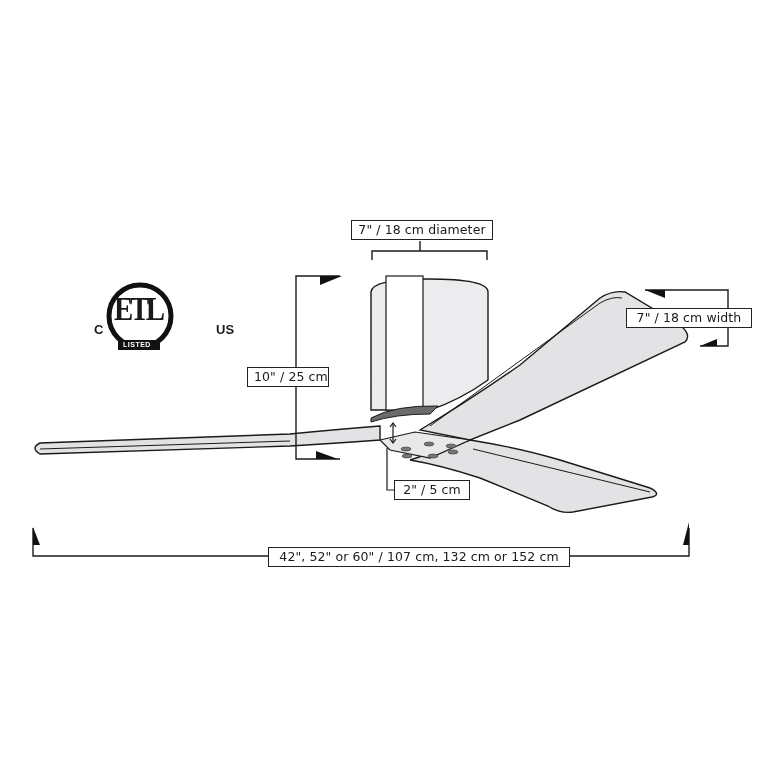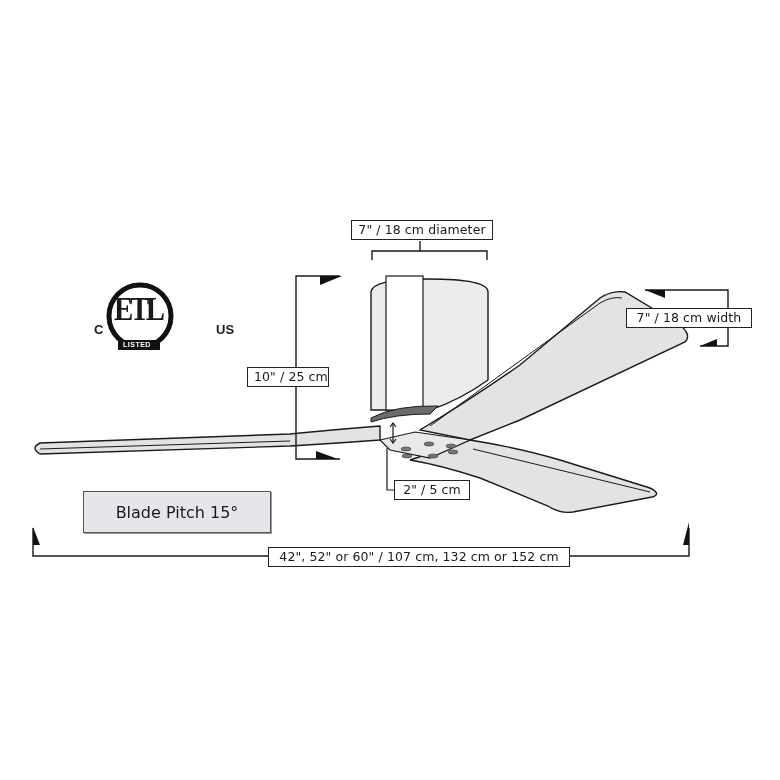--- a/index.html
+++ b/index.html
@@ -100,14 +100,13 @@
     <span class="etl-us">US</span>
     <span style="position:absolute;left:31px;top:59px;font-size:7px;color:#fff;font-weight:bold;font-family:'Liberation Sans',sans-serif;letter-spacing:0.5px;">LISTED</span>
   </div>
 
   <div class="label" style="left:351px; top:220px; width:142px;">7" / 18 cm diameter</div>
   <div class="label" style="left:626px; top:308px; width:126px;">7" / 18 cm width</div>
   <div class="label" style="left:247px; top:367px; width:82px;">10" / 25 cm</div>
   <div class="label" style="left:394px; top:480px; width:76px;">2" / 5 cm</div>
   <div class="label" style="left:268px; top:547px; width:302px;">42", 52" or 60" / 107 cm, 132  cm or 152 cm</div>
 
-  <div class="pitch">Blade Pitch 15°</div>
 </div>
 
 </body></html>

